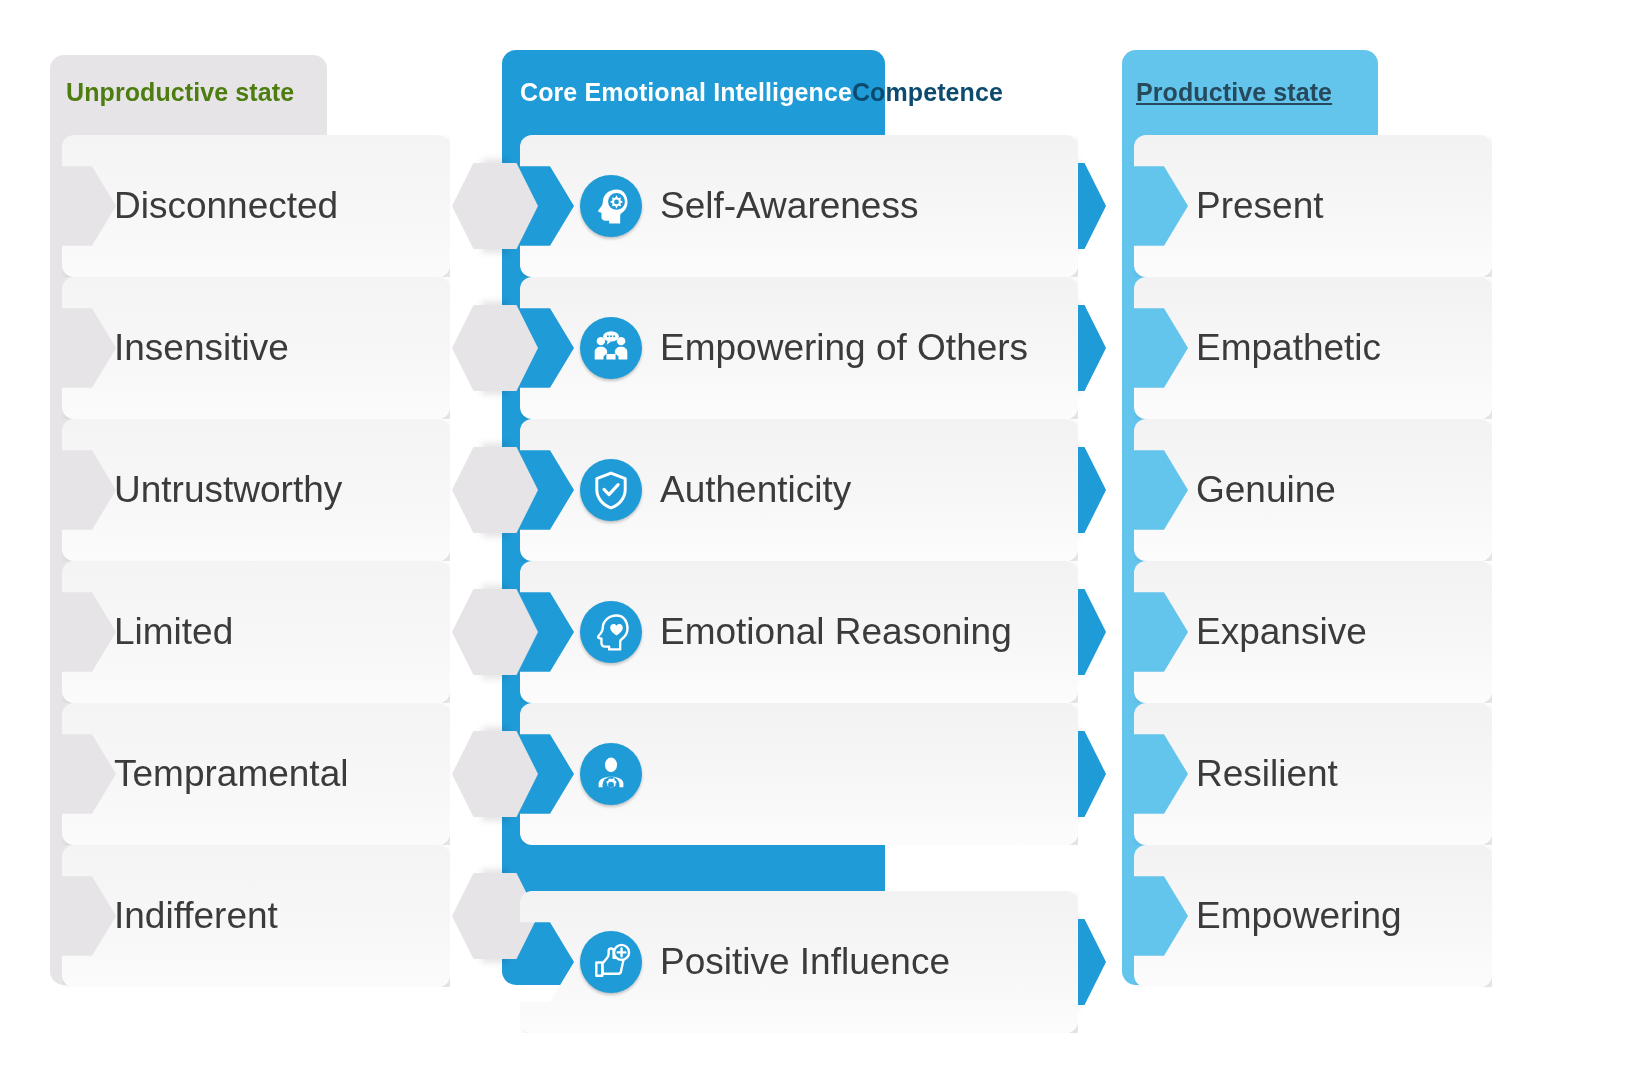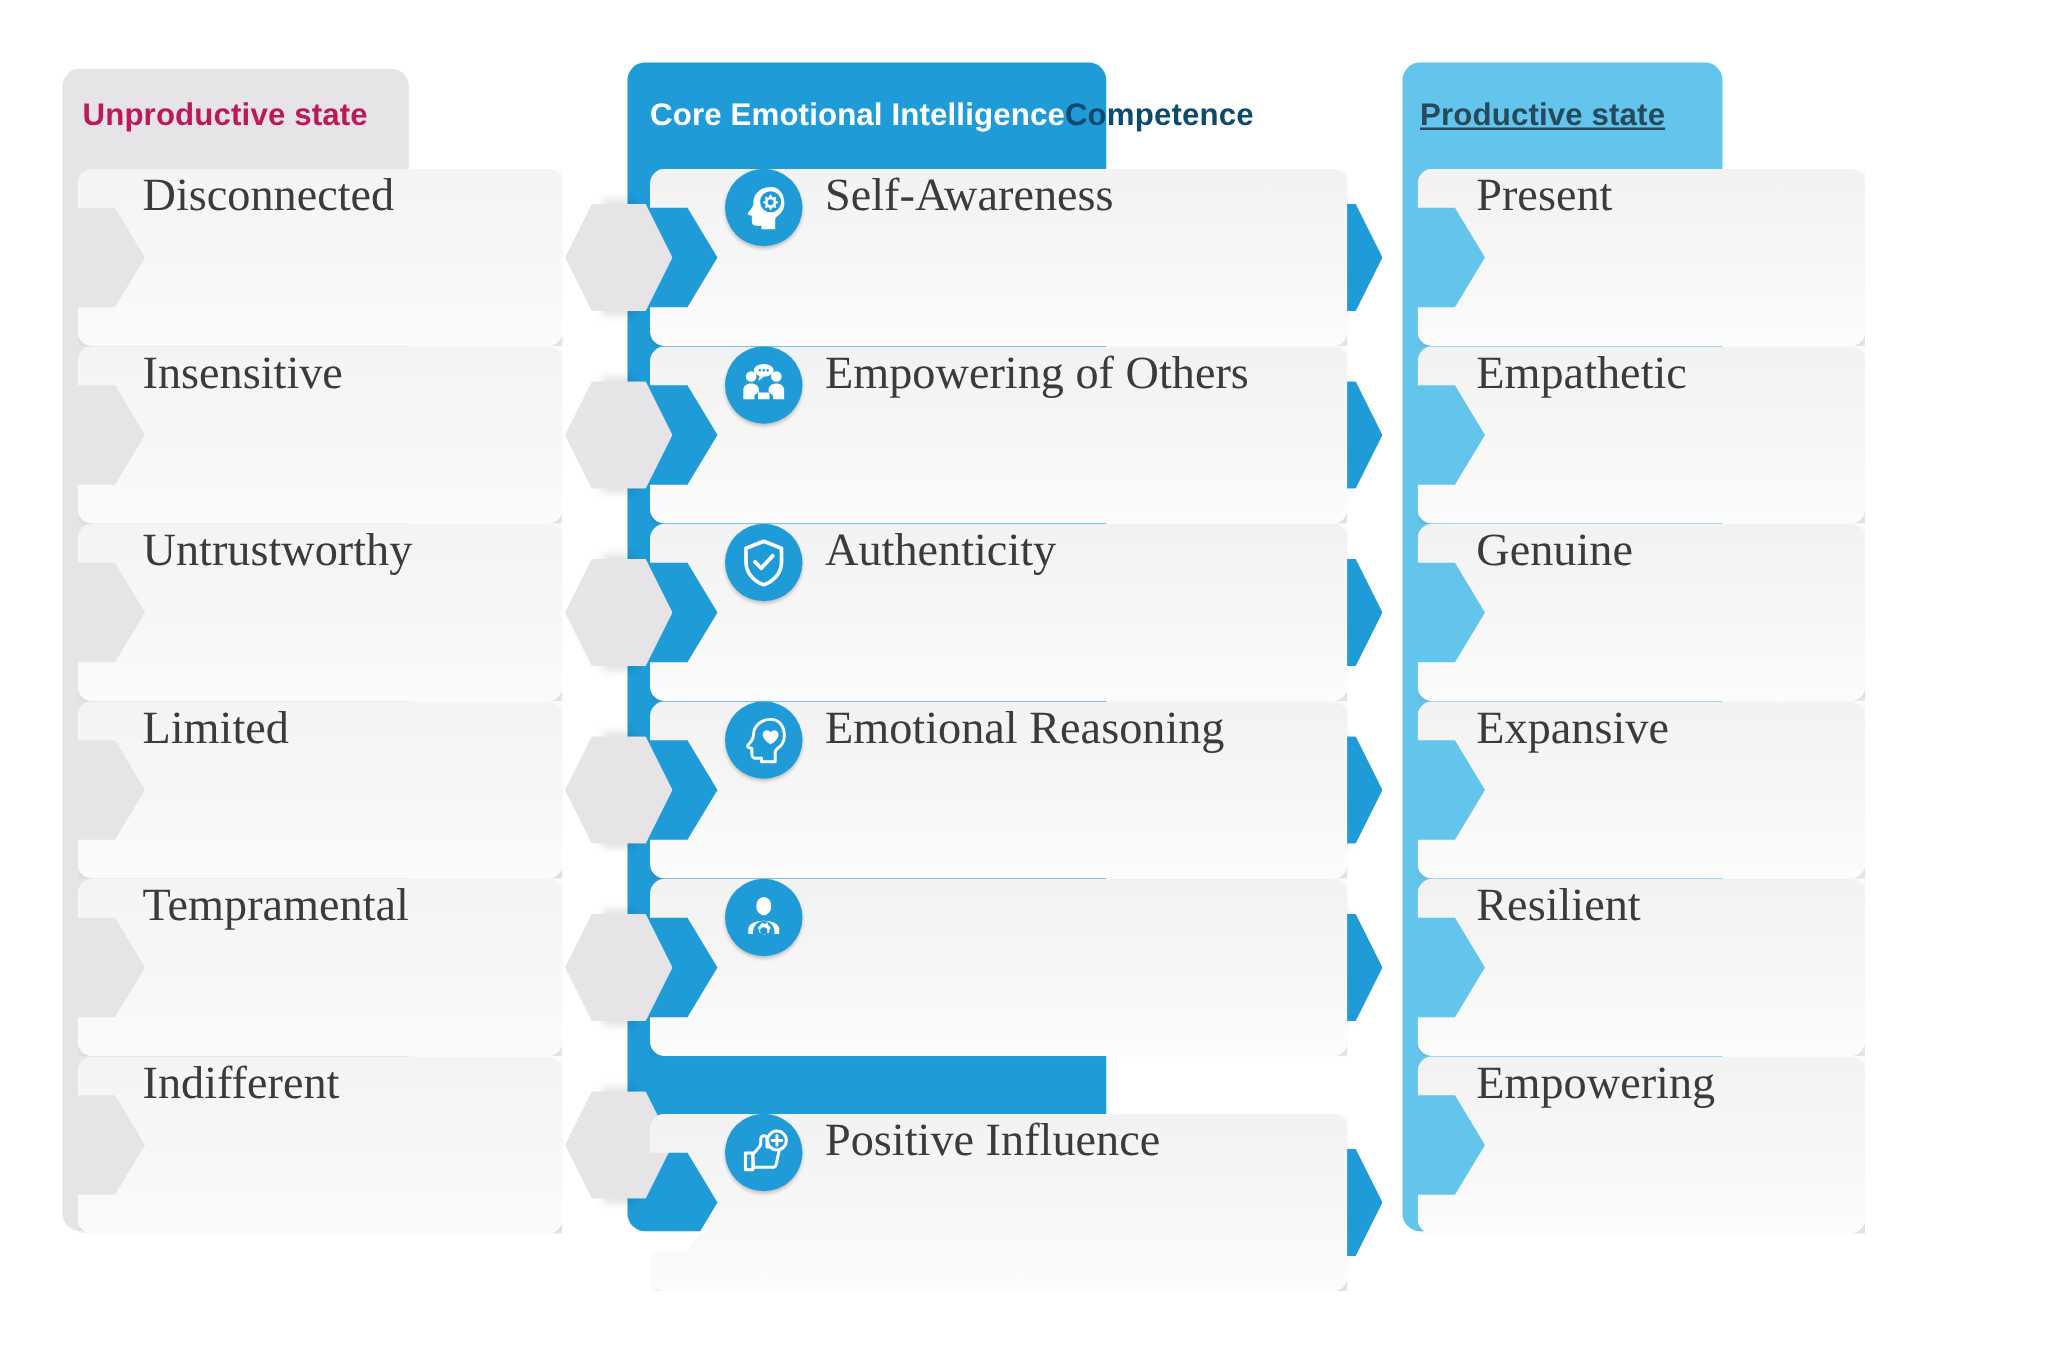--- a/index.html
+++ b/index.html
@@ -30,21 +30,21 @@
     border-radius:14px;
   }
 
   
   .col-head{
     position:absolute;
     font-size:25px;
     letter-spacing:.1px;
     white-space:nowrap;
   }
-  #head-left  {left:66px;  top:78px;  color:#be185d; font-weight:600;}
+  #head-left  {left:66px;  top:78px;  color:#4d7c0f; font-weight:600;}
   #head-center{left:520px; top:78px;  color:#ffffff; font-weight:600;}
   #head-center .ovf{color:#0c4a6e;}
   #head-right {left:1136px;top:78px;  color:#26495c; font-weight:600;text-decoration:underline;}
 
   
   .row{position:absolute;height:142px;}
   .row-left  {left:62px;  width:388px;}
   .row-center{left:520px; width:558px;}
   .row-right {left:1134px;width:358px;}
 
@@ -61,43 +61,42 @@
 
   
   .hex::after{content:"";position:absolute;inset:0;}
 
   
   .card{
     position:absolute;left:0;top:0;
     height:142px;
     border-radius:12px;
     z-index:2;
-    display:flex;align-items:flex-start;
+    display:flex;align-items:center;
     box-shadow:6px 7px 11px rgba(0,0,0,.13);
     
     -webkit-clip-path:polygon(
         0% 0%, 100% 0%, 100% 100%, 0% 100%,
         0% 78%, 30px 78%, 54px 50%, 30px 22%, 0% 22%);
     clip-path:polygon(
         0% 0%, 100% 0%, 100% 100%, 0% 100%,
         0% 78%, 30px 78%, 54px 50%, 30px 22%, 0% 22%);
-    font-family:Liberation Serif, serif;
   }
   .row-left   .card{width:388px;background:linear-gradient(180deg,#f4f4f4 0%,#f7f7f7 55%,#fbfbfb 100%);}
   .row-center .card{width:558px;background:linear-gradient(180deg,#f2f2f2 0%,#f7f7f7 55%,#fcfcfc 100%);}
   .row-right  .card{width:358px;background:linear-gradient(180deg,#f2f2f2 0%,#f7f7f7 55%,#fcfcfc 100%);}
 
   .card .label{
     font-size:37px;
     color:#3b3b3b;
     white-space:nowrap;
     font-weight:400;
   }
   .row-left  .card .label{margin-left:52px;}
-  .row-right .card .label{margin-left:47px;}
+  .row-right .card .label{margin-left:62px;}
   .row-center .card .label{margin-left:18px;}
 
   
   .icon-disc{
     margin-left:60px;
     width:62px;height:62px;flex:0 0 62px;
     border-radius:50%;
     background:#1f9bd7;
     box-shadow:0 2px 3px rgba(0,0,0,.22);
     display:flex;align-items:center;justify-content:center;

